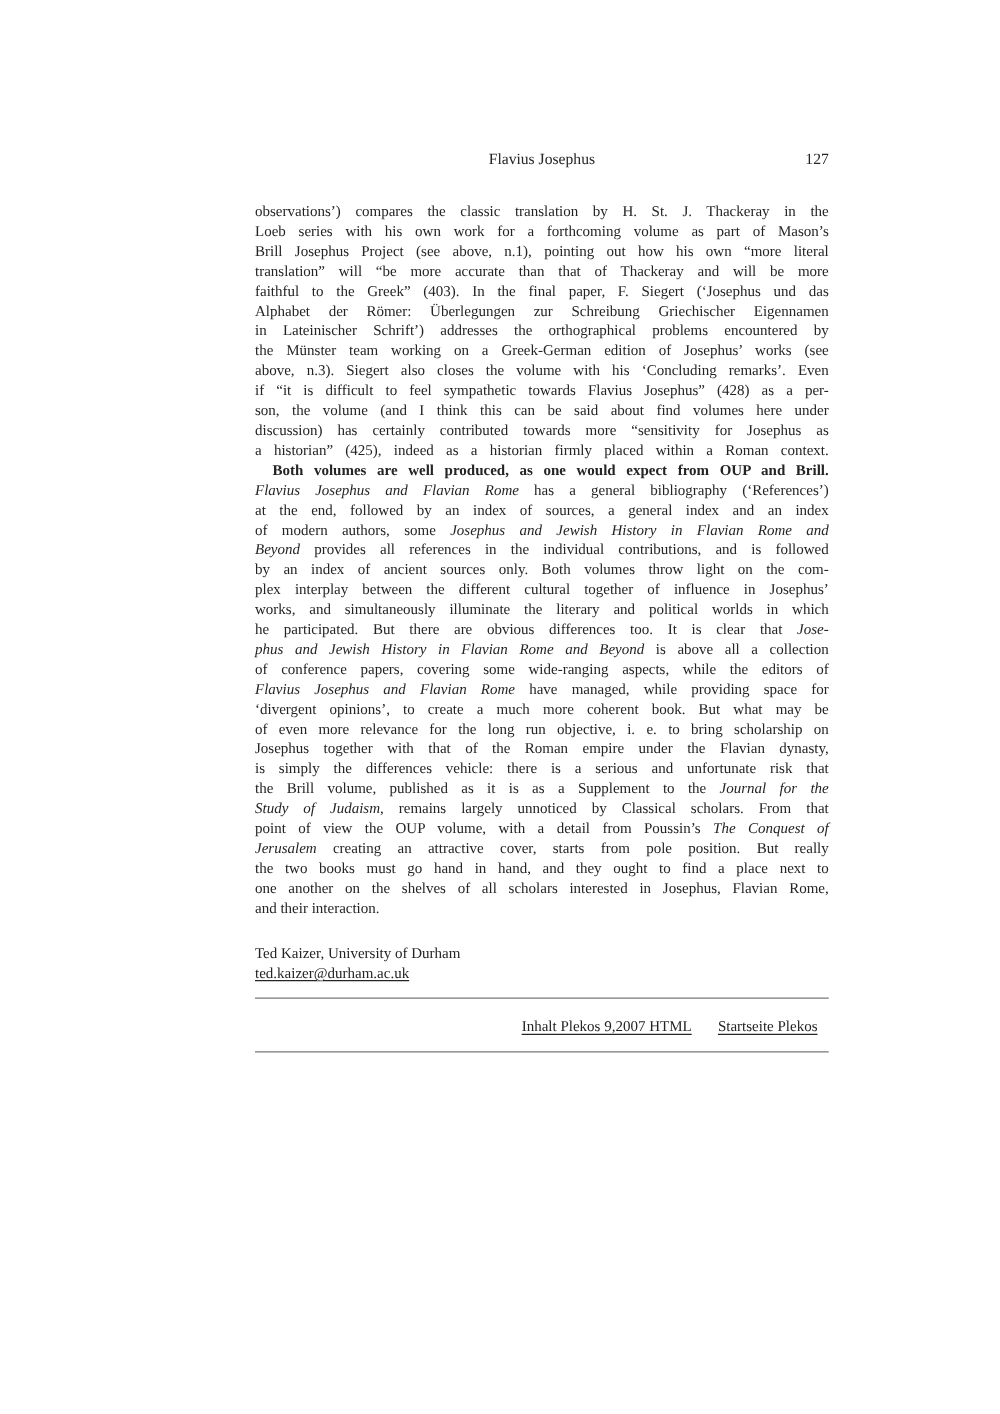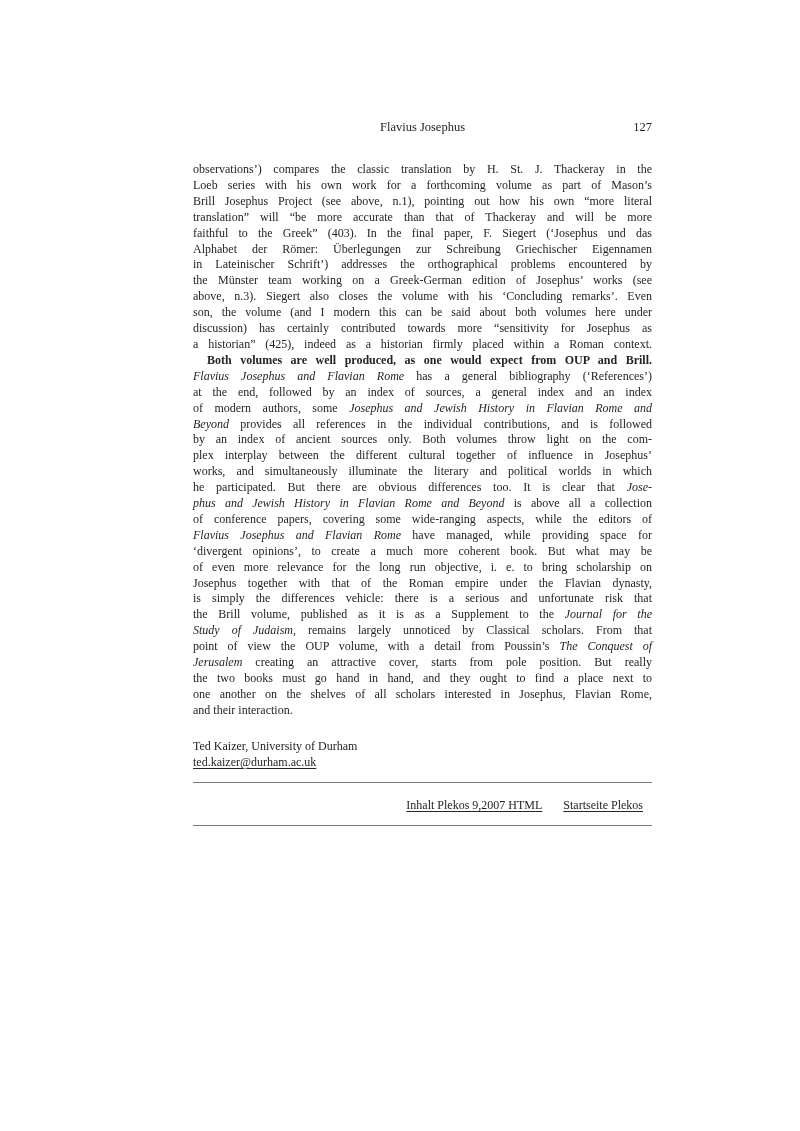--- a/index.html
+++ b/index.html
@@ -13,21 +13,21 @@
     position: relative;
     width: 800px;
     height: 1131px;
     background: var(--bg);
     font-family: "Liberation Serif", "DejaVu Serif", serif;
     color: var(--text);
     overflow: hidden;
   }
   .content {
     position: absolute;
-    left: 193px;
+    left: 204px;
     top: 120px;
     width: 459px;
   }
   .running-head {
     position: relative;
     height: 14px;
     font-size: 12.5px;
     line-height: 14px;
   }
   .running-head .title {
@@ -93,21 +93,22 @@
         <div class="paragraph">
           <div class="line"><span>observations’) compares the classic translation by H. St. J. Thackeray in the</span></div>
           <div class="line"><span>Loeb series with his own work for a forthcoming volume as part of Mason’s</span></div>
           <div class="line"><span>Brill Josephus Project (see above, n.1), pointing out how his own “more literal</span></div>
           <div class="line"><span>translation” will “be more accurate than that of Thackeray and will be more</span></div>
           <div class="line"><span>faithful to the Greek” (403). In the final paper, F. Siegert (‘Josephus und das</span></div>
           <div class="line"><span>Alphabet der Römer: Überlegungen zur Schreibung Griechischer Eigennamen</span></div>
           <div class="line"><span>in Lateinischer Schrift’) addresses the orthographical problems encountered by</span></div>
           <div class="line"><span>the Münster team working on a Greek-German edition of Josephus’ works (see</span></div>
           <div class="line"><span>above, n.3). Siegert also closes the volume with his ‘Concluding remarks’. Even</span></div>
-          <div class="line"><span>son, the volume (and I modern this can be said about both volumes here under</span></div>
+          <div class="line"><span>if “it is difficult to feel sympathetic towards Flavius Josephus” (428) as a per-</span></div>
+          <div class="line"><span>son, the volume (and I think this can be said about find volumes here under</span></div>
           <div class="line"><span>discussion) has certainly contributed towards more “sensitivity for Josephus as</span></div>
           <div class="line"><span>a historian” (425), indeed as a historian firmly placed within a Roman context.</span></div>
         </div>
         <div class="paragraph">
           <div class="line indent"><span>Both volumes are well produced, as one would expect from OUP and Brill.</span></div>
           <div class="line"><i>Flavius Josephus and Flavian Rome</i><span> has a general bibliography (‘References’)</span></div>
           <div class="line"><span>at the end, followed by an index of sources, a general index and an index</span></div>
           <div class="line"><span>of modern authors, some </span><i>Josephus and Jewish History in Flavian Rome and</i></div>
           <div class="line"><i>Beyond</i><span> provides all references in the individual contributions, and is followed</span></div>
           <div class="line"><span>by an index of ancient sources only. Both volumes throw light on the com-</span></div>

